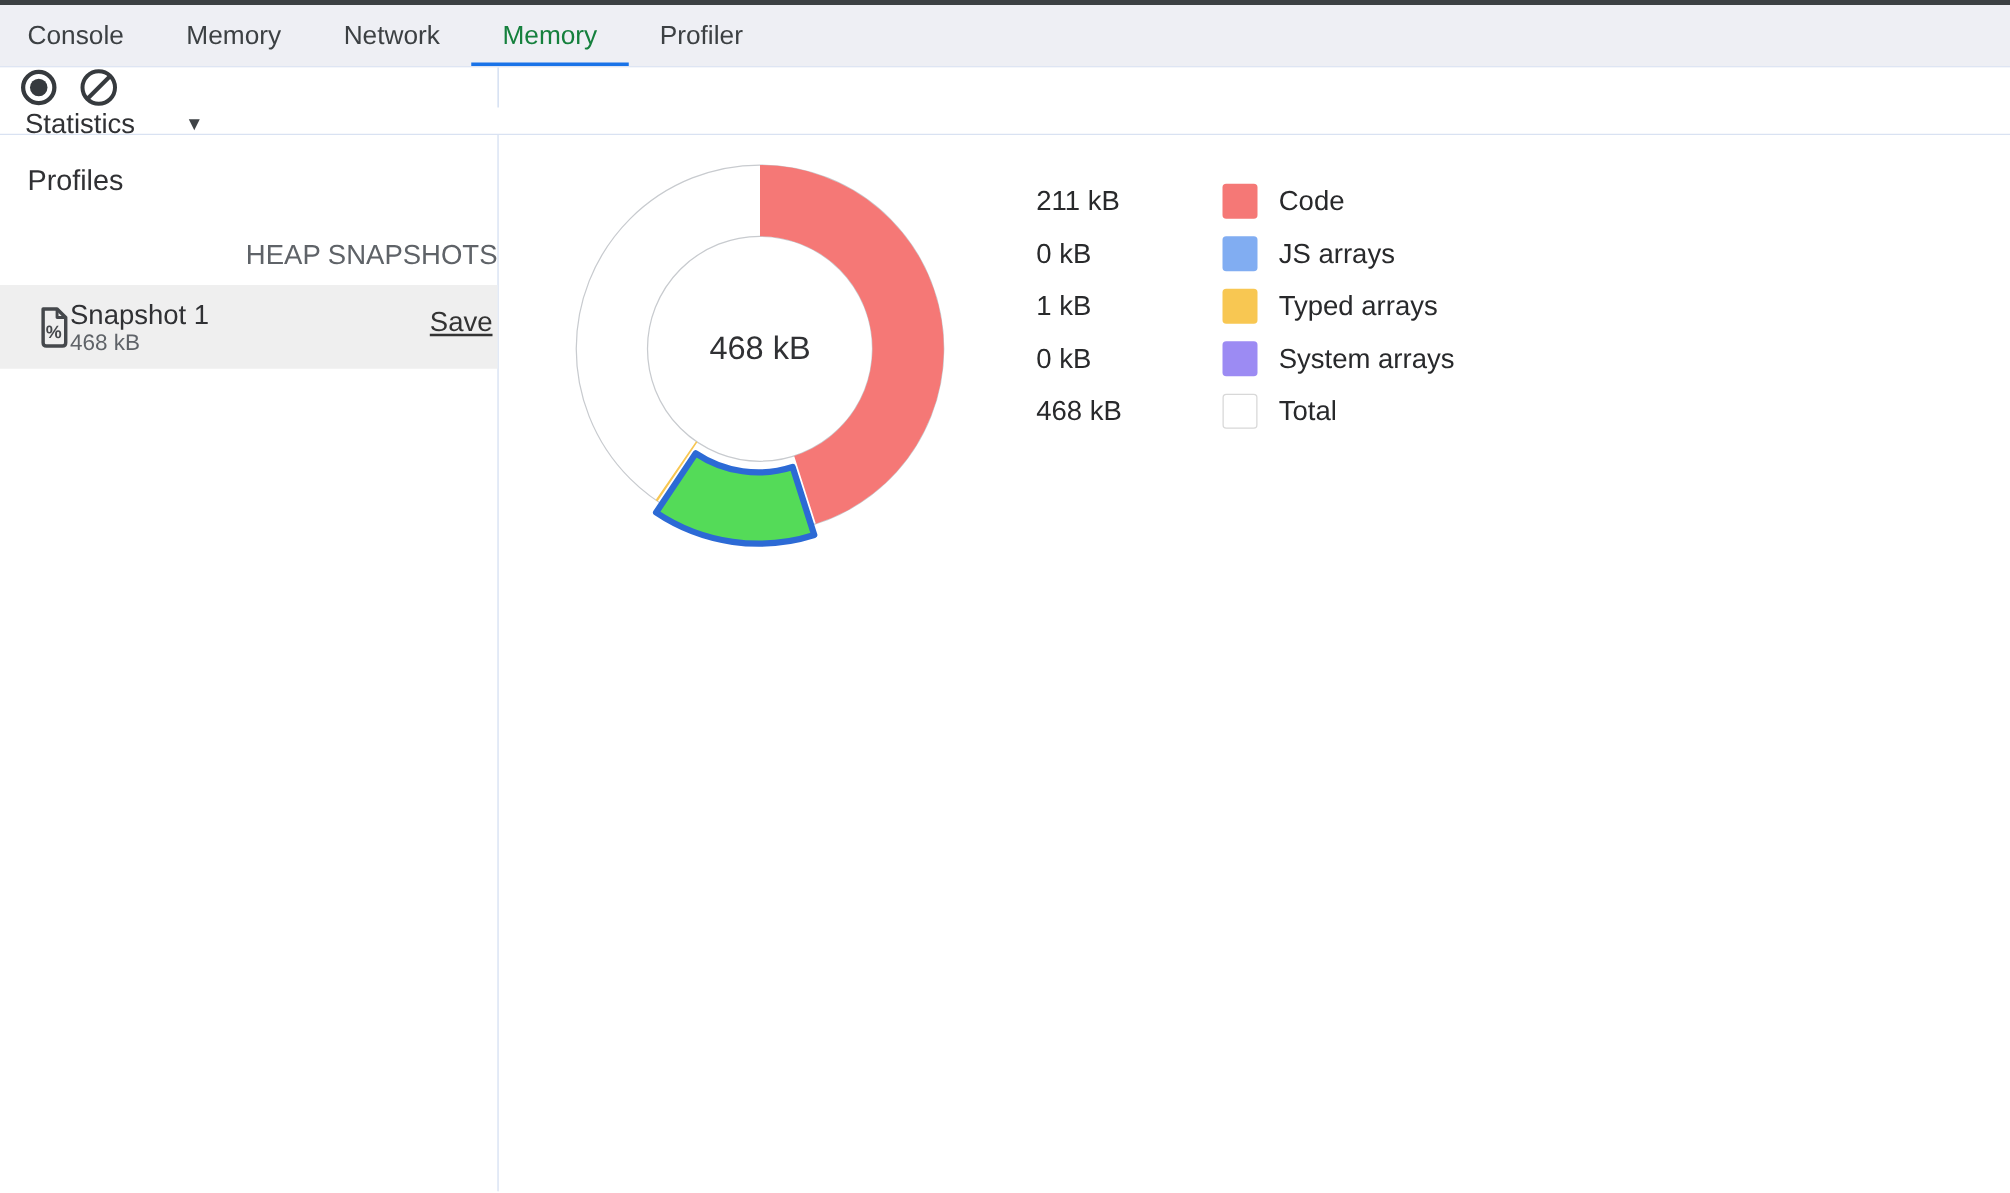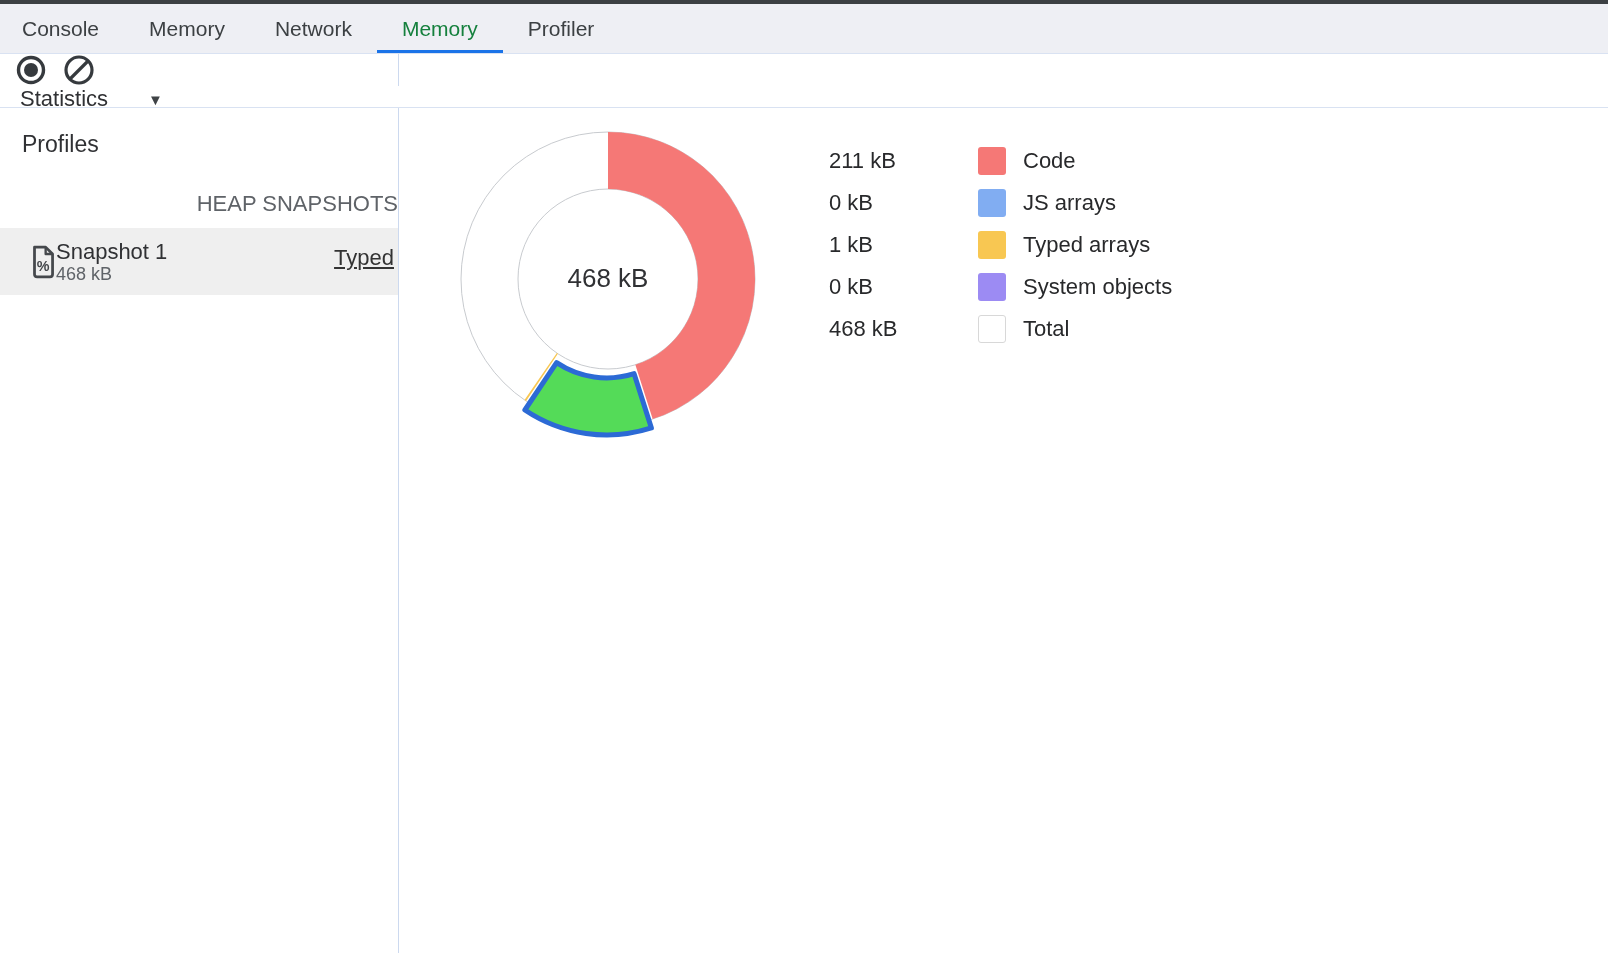--- a/index.html
+++ b/index.html
@@ -98,21 +98,21 @@
     <div class="snapshot-row">
       <svg width="26" height="34" viewBox="0 0 24 32">
         <path d="M4 2 H14.5 L21 8.5 V27.5 Q21 30 18.5 30 H6.5 Q4 30 4 27.5 Z" fill="none" stroke="#45484c" stroke-width="2.6" stroke-linejoin="round"></path>
         <path d="M14.5 2 V8.5 H21" fill="none" stroke="#45484c" stroke-width="2.2" stroke-linejoin="round"></path>
         <text x="12" y="24" text-anchor="middle" font-size="13.5" font-weight="bold" fill="#45484c">%</text>
       </svg>
       <div class="snapshot-texts">
         <div class="snapshot-name">Snapshot 1</div>
         <div class="snapshot-size">468 kB</div>
       </div>
-      <span class="save-link">Typed</span>
+      <span class="save-link">Save</span>
     </div>
   </div>
 
   <div class="main">
     <svg class="donut-svg" viewBox="0 0 340 340">
       <circle cx="170" cy="170" r="147" fill="none" stroke="#c8cbcf" stroke-width="1"></circle>
         <circle cx="170" cy="170" r="90" fill="none" stroke="#c8cbcf" stroke-width="1"></circle>
         <path d="M170.00 23.00 A147 147 0 0 1 214.67 310.05 L197.35 255.74 A90 90 0 0 0 170.00 80.00 Z" fill="#f57876"></path>
         <path d="M88.13 292.09 A147 147 0 0 1 86.49 290.98 L118.87 244.07 A90 90 0 0 0 119.87 244.75 Z" fill="#f8c752"></path>
         <path d="M214.67 310.05 A147 147 0 0 1 88.13 292.09 L119.87 244.75 A90 90 0 0 0 197.35 255.74 Z" fill="#54db58" stroke="#2c6ad5" stroke-width="5" stroke-linejoin="round" transform="translate(-1.26 8.91)"></path>
@@ -130,21 +130,21 @@
           <span class="legend-label">JS arrays</span>
         </div>
         <div class="legend-row">
           <span class="legend-value">1 kB</span>
           <span class="legend-swatch" style="background: rgb(248, 199, 82);"></span>
           <span class="legend-label">Typed arrays</span>
         </div>
         <div class="legend-row">
           <span class="legend-value">0 kB</span>
           <span class="legend-swatch" style="background: rgb(156, 139, 243);"></span>
-          <span class="legend-label">System objects</span>
+          <span class="legend-label">System arrays</span>
         </div>
         <div class="legend-row">
           <span class="legend-value">468 kB</span>
           <span class="legend-swatch" style="background: rgb(255, 255, 255); border: 1.5px solid rgb(216, 216, 216);"></span>
           <span class="legend-label">Total</span>
         </div>
       </div>
   </div>
 </div>
 

